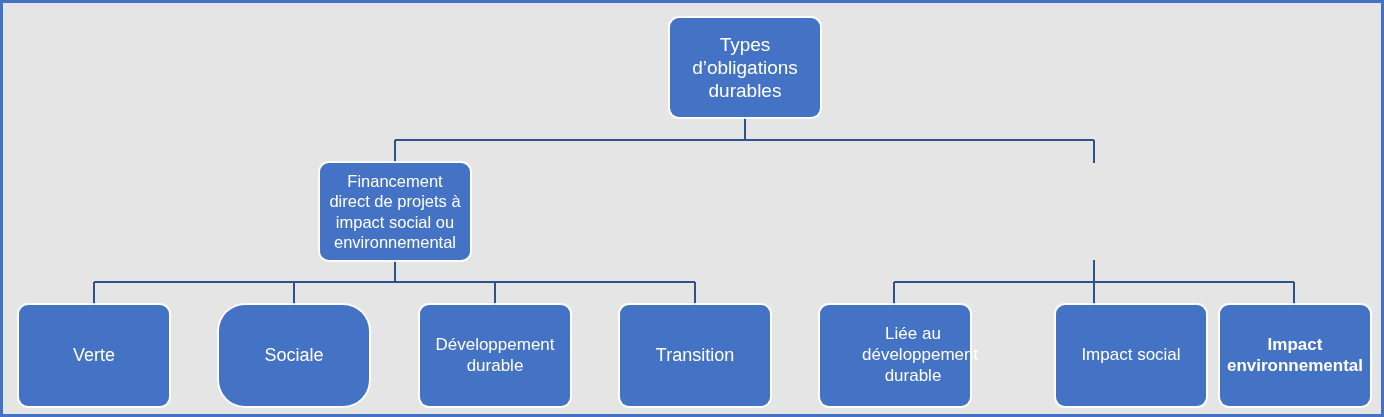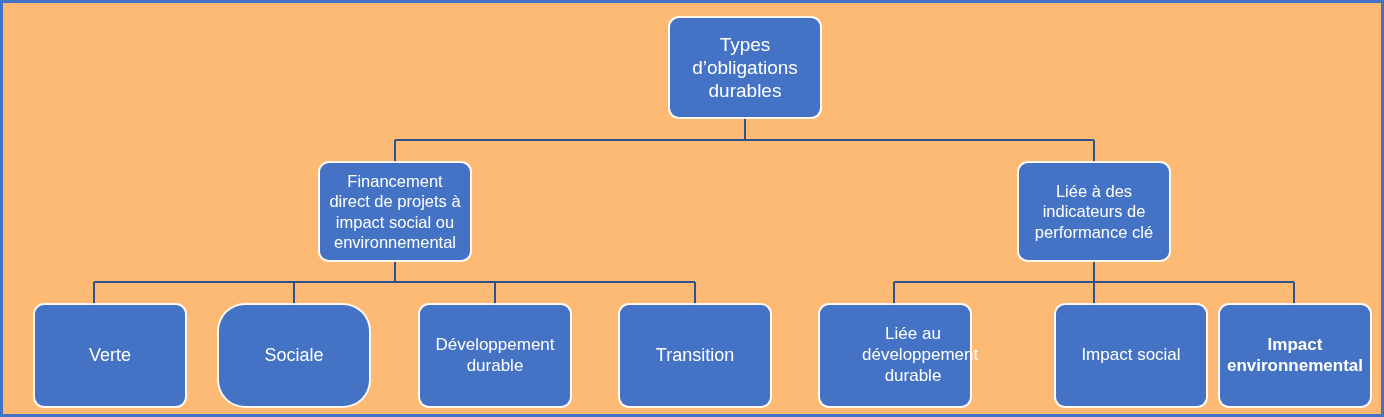--- a/index.html
+++ b/index.html
@@ -10,21 +10,21 @@
   }
   body {
     font-family: "Liberation Sans", sans-serif;
   }
   #diagram-frame {
     position: relative;
     width: 1384px;
     height: 417px;
     box-sizing: border-box;
     border: 3px solid #4472C4;
-    background: #fdba74;
+    background: #e5e5e5;
     overflow: hidden;
   }
   #diagram-canvas {
     position: absolute;
     left: 0;
     top: 0;
     width: 1384px;
     height: 417px;
   }
   #connector-layer {
@@ -96,27 +96,22 @@
 durables</span>
     </div>
 
     <div class="node level-mid" style="left:317px; top:160px; width:150px; height:97px;">
       <span class="node-label">Financement
 direct de projets à
 impact social ou
 environnemental</span>
     </div>
 
-    <div class="node level-mid" style="left:1016px; top:160px; width:150px; height:97px;">
-      <span class="node-label">Liée à des
-indicateurs de
-performance clé</span>
-    </div>
 
-    <div class="node level-leaf" style="left:16px; top:302px; width:150px; height:101px;margin-left:16px;">
+    <div class="node level-leaf" style="left:16px; top:302px; width:150px; height:101px;">
       <span class="node-label">Verte</span>
     </div>
 
     <div class="node level-leaf" style="left:216px; top:302px; width:150px; height:101px;border-radius:26px;">
       <span class="node-label">Sociale</span>
     </div>
 
     <div class="node level-leaf compact" style="left:417px; top:302px; width:150px; height:101px;">
       <span class="node-label">Développement
 durable</span>

